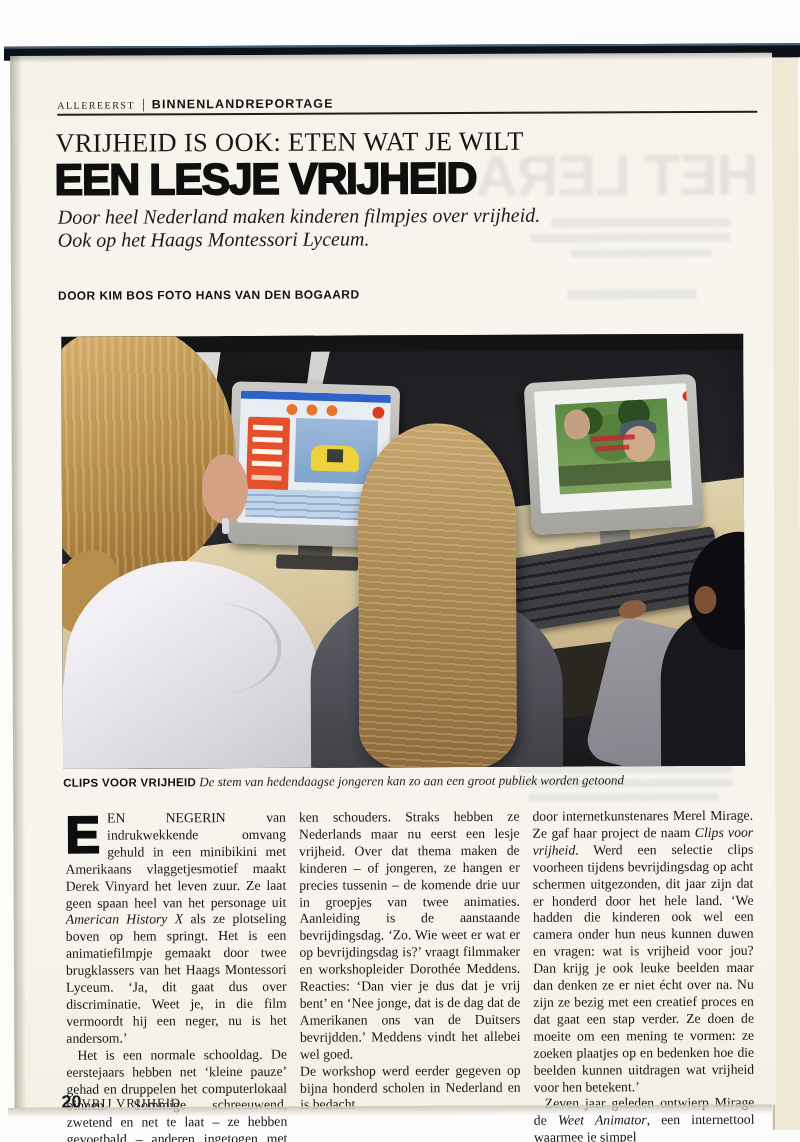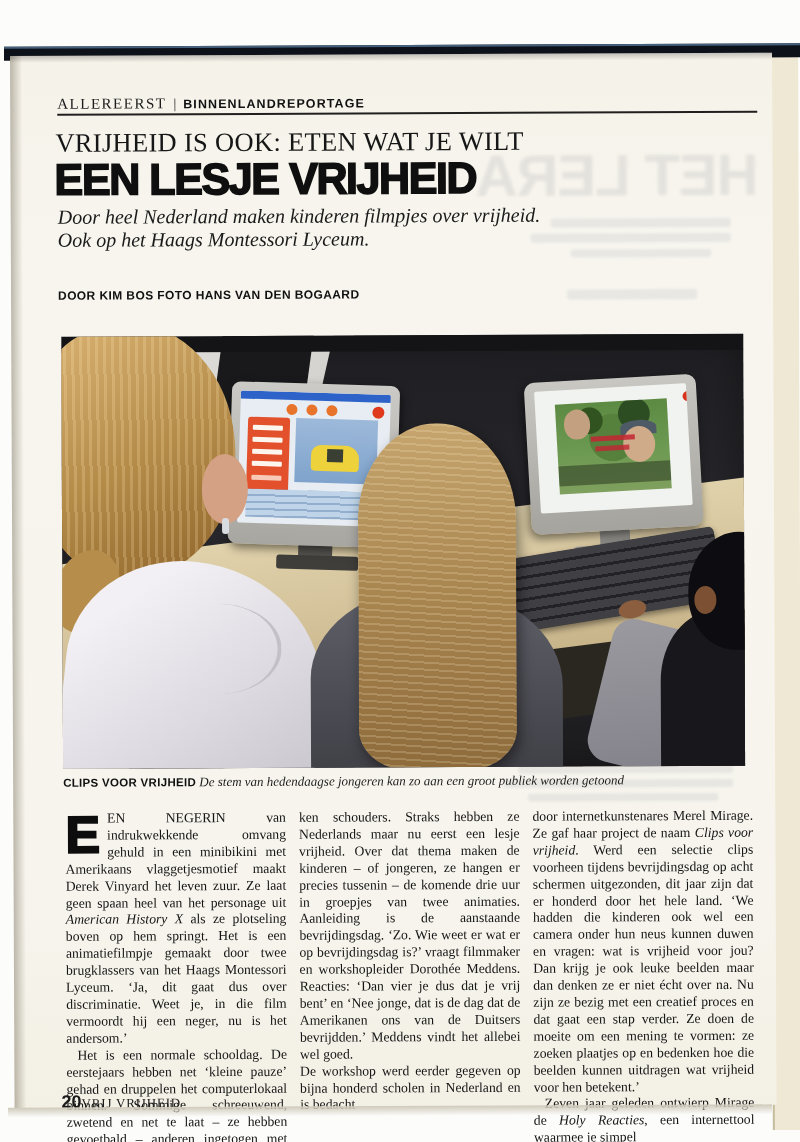--- a/index.html
+++ b/index.html
@@ -24,21 +24,21 @@
     background:linear-gradient(rgba(10,10,10,.22),rgba(10,10,10,0));}
 
   
   .ghost-head{position:absolute;left:408px;top:88px;width:340px;font-family:"Liberation Sans",sans-serif;
     font-weight:bold;font-size:58px;letter-spacing:-1px;color:rgba(95,100,115,.12);
     transform:scaleX(-1);filter:blur(1.5px);white-space:nowrap;}
   .smudge{position:absolute;background:rgba(140,142,155,.13);filter:blur(1.2px);border-radius:2px;}
 
   
   .kicker{position:absolute;left:47px;top:39px;white-space:nowrap;}
-  .kicker .k-serif{font-family:"Liberation Serif",serif;font-size:15px;letter-spacing:1.5px;color:#1c1c1c;}
+  .kicker .k-serif{font-family:"Liberation Serif",serif;font-size:10px;letter-spacing:1.5px;color:#1c1c1c;}
   .kicker .k-sep{margin:0 7px;color:#1c1c1c;font-size:14px;}
   .kicker .k-sans{font-family:"Liberation Sans",sans-serif;font-weight:bold;font-size:12.5px;
     letter-spacing:1.1px;color:#111;}
   .kicker-rule{position:absolute;left:47px;top:58px;width:700px;height:2px;background:#21201e;}
 
   .overline{position:absolute;left:45px;top:72px;font-family:"Liberation Serif",serif;font-size:26.5px;
     letter-spacing:.3px;color:#161616;white-space:nowrap;}
   .title{position:absolute;left:44px;top:99px;font-family:"Liberation Sans",sans-serif;font-weight:bold;
     font-size:44px;letter-spacing:-1.5px;color:#0f0f0f;-webkit-text-stroke:1.6px #0f0f0f;
     transform:scaleX(.98);transform-origin:left;white-space:nowrap;}
@@ -274,21 +274,21 @@
       <div class="col">
         <p><span class="dropcap">E</span><span>EN NEGERIN van indrukwekkende omvang gehuld in een minibikini met Amerikaans vlaggetjesmotief maakt Derek Vinyard het leven zuur. Ze laat geen spaan heel van het personage uit </span><i>American History X</i><span> als ze plotseling boven op hem springt. Het is een animatiefilmpje gemaakt door twee brugklassers van het Haags Montessori Lyceum. ‘Ja, dit gaat dus over discriminatie. Weet je, in die film vermoordt hij een neger, nu is het andersom.’</span></p>
         <p class="indent"><span>Het is een normale schooldag. De eerstejaars hebben net ‘kleine pauze’ gehad en druppelen het computerlokaal binnen. Sommige schreeuwend, zwetend en net te laat – ze hebben gevoetbald – anderen ingetogen met opgetrok-</span></p>
       </div>
       <div class="col">
         <p><span>ken schouders. Straks hebben ze Nederlands maar nu eerst een lesje vrijheid. Over dat thema maken de kinderen – of jongeren, ze hangen er precies tussenin – de komende drie uur in groepjes van twee animaties. Aanleiding is de aanstaande bevrijdingsdag. ‘Zo. Wie weet er wat er op bevrijdingsdag is?’ vraagt filmmaker en workshopleider Dorothée Meddens. Reacties: ‘Dan vier je dus dat je vrij bent’ en ‘Nee jonge, dat is de dag dat de Amerikanen ons van de Duitsers bevrijdden.’ Meddens vindt het allebei wel goed.</span></p>
         <p><span>De workshop werd eerder gegeven op bijna honderd scholen in Nederland en is bedacht</span></p>
       </div>
       <div class="col">
         <p><span>door internetkunstenares Merel Mirage. Ze gaf haar project de naam </span><i>Clips voor vrijheid</i><span>. Werd een selectie clips voorheen tijdens bevrijdingsdag op acht schermen uitgezonden, dit jaar zijn dat er honderd door het hele land. ‘We hadden die kinderen ook wel een camera onder hun neus kunnen duwen en vragen: wat is vrijheid voor jou? Dan krijg je ook leuke beelden maar dan denken ze er niet écht over na. Nu zijn ze bezig met een creatief proces en dat gaat een stap verder. Ze doen de moeite om een mening te vormen: ze zoeken plaatjes op en bedenken hoe die beelden kunnen uitdragen wat vrijheid voor hen betekent.’</span></p>
-        <p class="indent"><span>Zeven jaar geleden ontwierp Mirage de </span><i>Holy Reacties</i><span>, een internettool waarmee je simpel</span></p>
+        <p class="indent"><span>Zeven jaar geleden ontwierp Mirage de </span><i>Weet Animator</i><span>, een internettool waarmee je simpel</span></p>
       </div>
     </div>
 
     <div class="footer">
       <span class="pg">20</span><span class="mag">VRIJ VRIJHEID</span>
     </div>
   </div>
 
   <div class="bottom-shadow"></div>
 </div>

